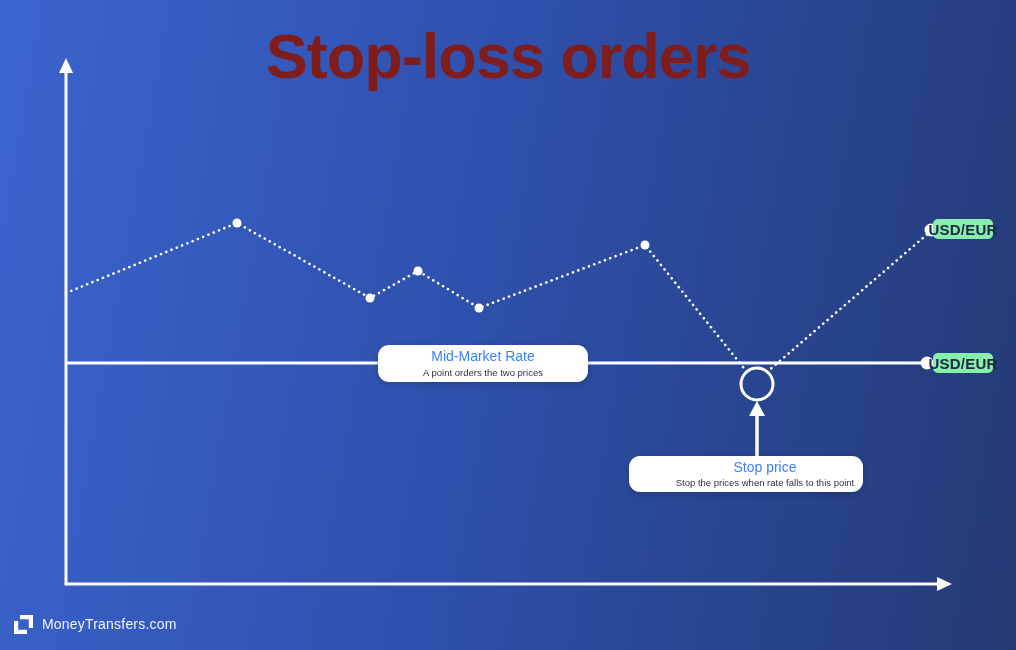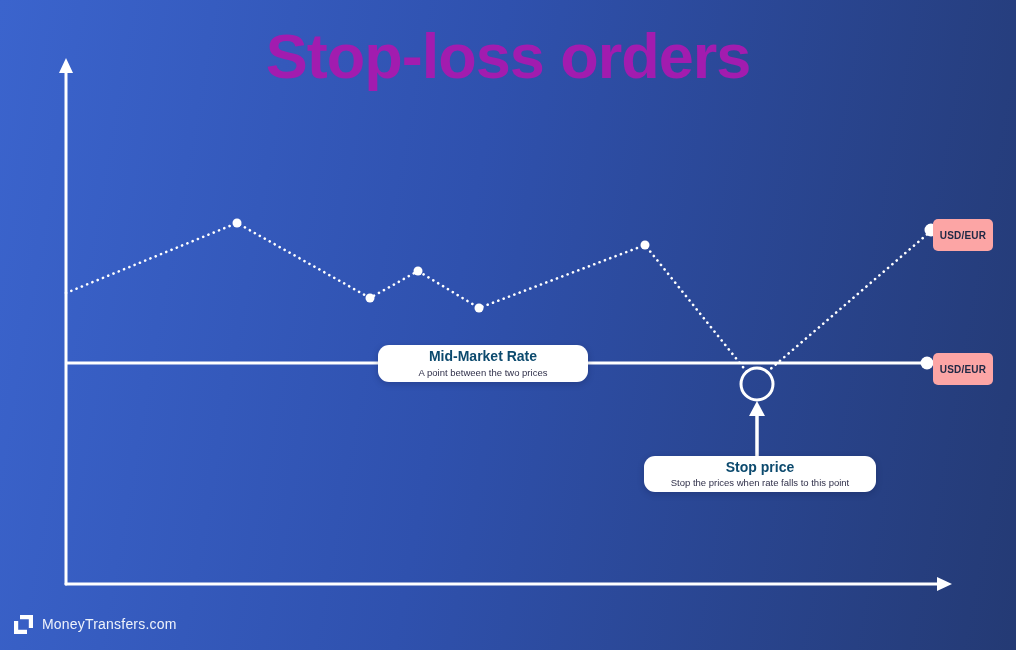--- a/index.html
+++ b/index.html
@@ -5,48 +5,48 @@
   html,body{margin:0;padding:0;}
   body{
     width:1016px;height:650px;overflow:hidden;
     font-family:"Liberation Sans", sans-serif;
     background:linear-gradient(100deg,#3b64cd 0%,#2f51ae 45%,#243a74 100%);
     position:relative;
   }
   .stage{position:absolute;inset:0;}
   .page-title{
     position:absolute;top:22px;left:0;right:0;
-    text-align:center;color:#a21caf;
+    text-align:center;color:#7f1d1d;
     font-size:63px;font-weight:800;letter-spacing:-1px;line-height:1.1;
   }
   #chart-svg{position:absolute;top:0;left:0;}
   #chart-svg .axis{stroke:#ffffff;stroke-width:3;stroke-linecap:round;}
   #chart-svg .arrowhead{fill:#ffffff;}
   #chart-svg .dotted{fill:none;stroke:#ffffff;stroke-width:2.6;
     stroke-dasharray:0.1 5.6;stroke-linecap:round;stroke-linejoin:round;}
   #chart-svg .solid{stroke:#ffffff;stroke-width:3;stroke-linecap:round;}
   #chart-svg .dot{fill:#ffffff;}
   #chart-svg .stop-ring{fill:none;stroke:#ffffff;stroke-width:3;}
   #chart-svg .pointer{stroke:#ffffff;stroke-width:3.5;stroke-linecap:round;}
 
   .callout{
     position:absolute;background:#ffffff;border-radius:11px;
     display:flex;flex-direction:column;align-items:center;justify-content:center;
     box-shadow:0 2px 6px rgba(10,20,60,0.25);
     text-align:center;line-height:1.25;
   }
-  .callout .c-title{font-size:14px;font-weight:700;color:#0c4a6e;}
+  .callout .c-title{font-size:14px;font-weight:400;color:#3b82f6;}
   .callout .c-sub{font-size:9.5px;color:#30304a;margin-top:1px;}
   .callout.mid{left:378px;top:345px;width:210px;height:37px;}
-  .callout.stop{left:644px;top:456px;width:232px;height:36px;}
+  .callout.stop{left:629px;top:456px;width:196px;height:36px;padding-left:38px;}
 
   .badge{
-    position:absolute;width:60px;height:32px;background:#fca5a5;border-radius:5px;
+    position:absolute;width:60px;height:20px;background:#86efac;border-radius:5px;
     display:flex;align-items:center;justify-content:center;
-    font-size:10px;font-weight:700;color:#202945;letter-spacing:0.2px;
+    font-size:15px;font-weight:700;color:#202945;letter-spacing:0.2px;
   }
   .badge.top{left:933px;top:219px;}
   .badge.bottom{left:933px;top:353px;}
 
   .logo{
     position:absolute;left:12px;top:611px;height:26px;
     display:flex;align-items:center;gap:7px;color:#eef2fb;
   }
   .logo .logo-text{font-size:14px;font-weight:400;letter-spacing:0.2px;}
 </style>
@@ -75,21 +75,21 @@
       <circle cx="645" cy="245" r="4.5" class="dot"></circle>
       <circle cx="931" cy="230" r="6.5" class="dot"></circle>
       <circle cx="927" cy="363" r="6.5" class="dot"></circle>
       <circle cx="757" cy="384" r="16" class="stop-ring"></circle>
     </svg>
 
   <div class="page-title">Stop-loss orders</div>
 
   <div class="callout mid">
     <div class="c-title">Mid-Market Rate</div>
-    <div class="c-sub">A point between the two prices</div>
+    <div class="c-sub">A point orders the two prices</div>
   </div>
 
   <div class="callout stop">
     <div class="c-title">Stop price</div>
     <div class="c-sub">Stop the prices when rate falls to this point</div>
   </div>
 
   <div class="badge top">USD/EUR</div>
   <div class="badge bottom">USD/EUR</div>
 

